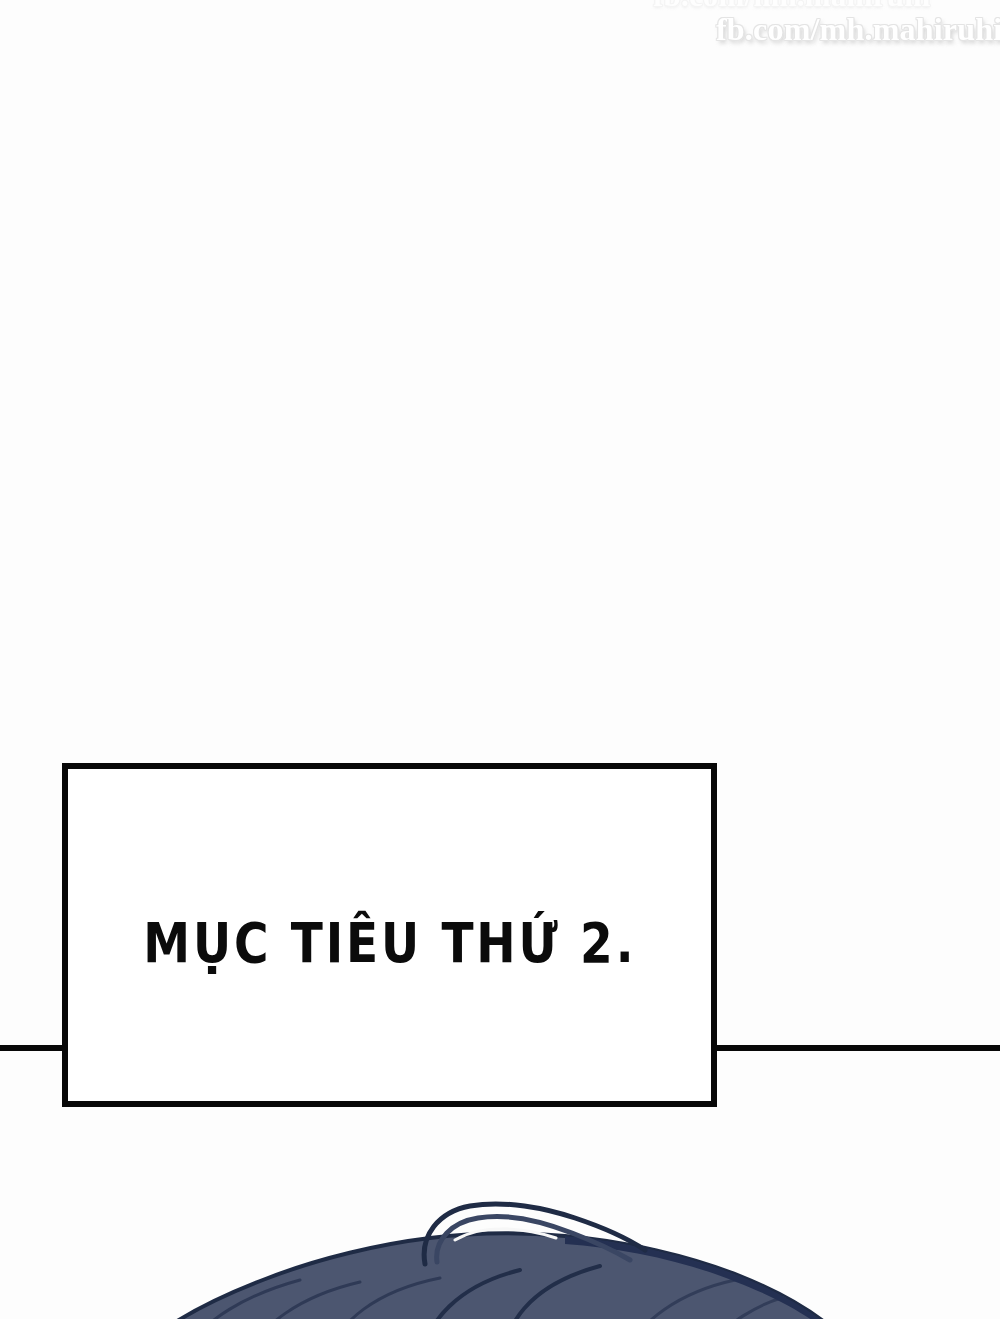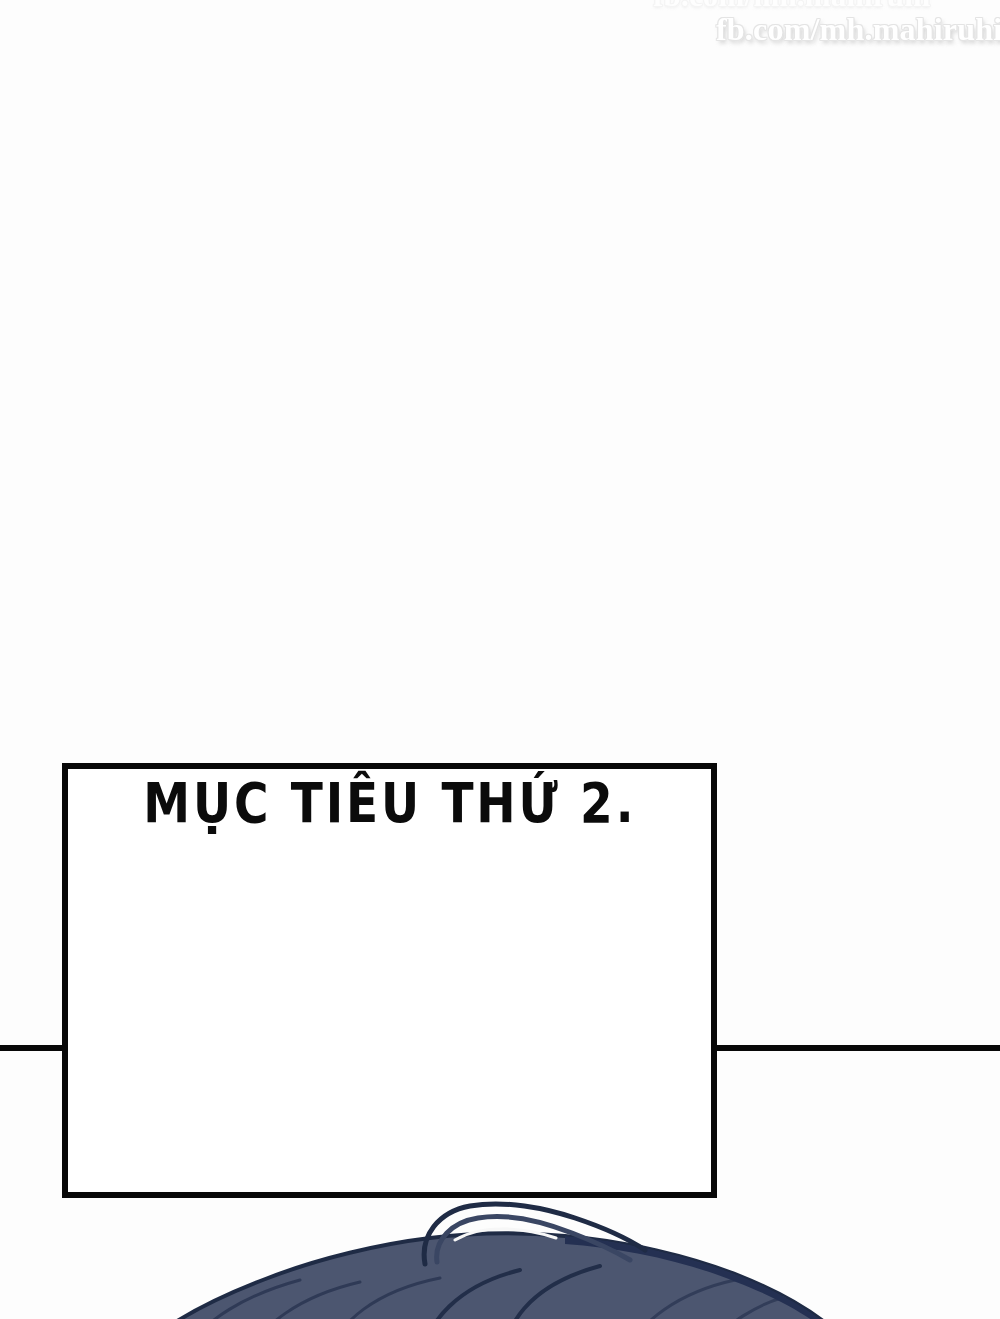--- a/index.html
+++ b/index.html
@@ -73,25 +73,26 @@
     background: #080808;
   }
   .rail-left  { left: 0px;   top: 1045px; width: 68px; }
   .rail-right { left: 711px; top: 1045px; width: 289px; }
 
   .caption-box {
     position: absolute;
     left: 62px;
     top: 763px;
     width: 655px;
-    height: 435px;
+    height: 344px;
     box-sizing: border-box;
     border: 6px solid #080808;
     background: #ffffff;
     display: flex;
+    align-items: center;
     justify-content: center;
   }
   .caption-inner {
     position: relative;
     width: 100%;
     text-align: center;
     transform: translateY(9px);
   }
   .caption-text {
     display: inline-block;

